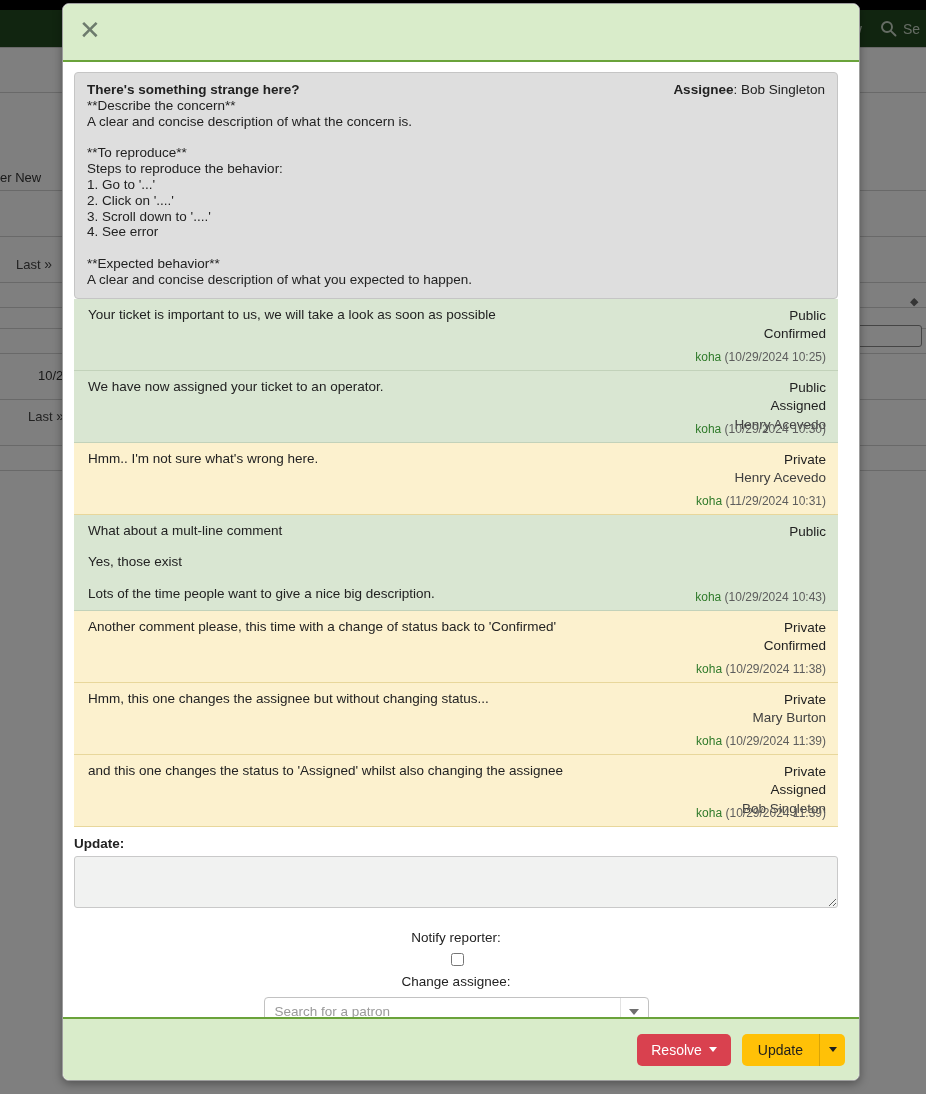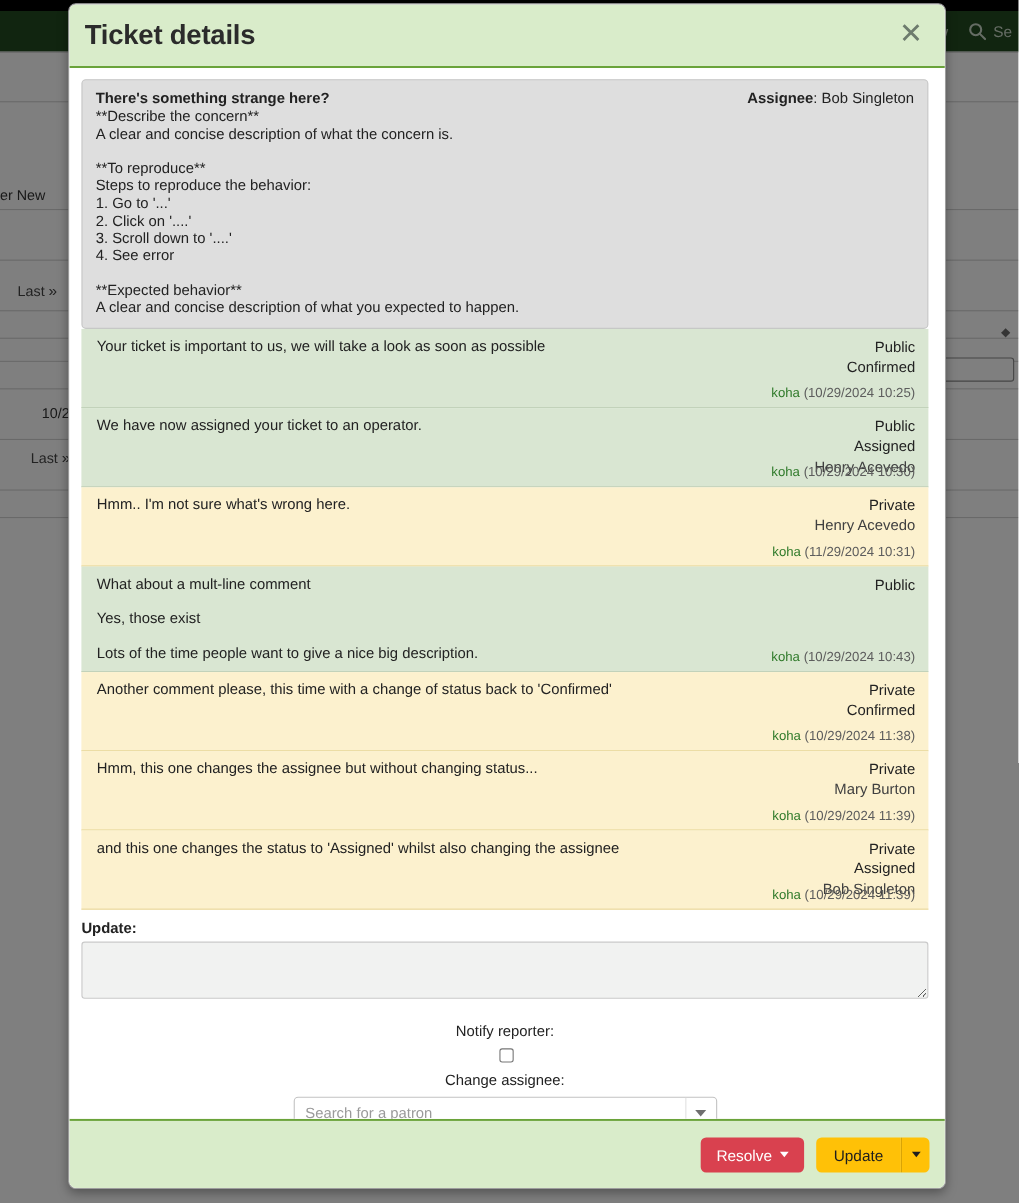--- a/index.html
+++ b/index.html
@@ -97,21 +97,21 @@
     color: #6d7b6d;
     cursor: pointer;
     background: none; border: none;
     padding: 0 2px 4px 2px;
     font-family: "Liberation Sans", sans-serif;
   }
 
   .modal-body {
     flex: 1 1 auto;
     background: #ffffff;
-    padding: 10px 15px 0 11px;
+    padding: 10px 21px 0 11px;
     overflow: hidden;
   }
 
   
   .desc-panel {
     background: #dedede;
     border: 1px solid #c5c5c5;
     border-radius: 4px;
     padding: 9px 12px 10px 12px;
     position: relative;
@@ -310,21 +310,20 @@
     <div class="bg-sortglyph" style="left:910px; top:248px">◆</div>
     <div class="bg-input" style="left:818px; top:278px; width:104px; height:22px;"></div>
   </div>
 </div>
 
 <div id="backdrop"></div>
 
 <div id="modal">
 
   <div class="modal-header">
-    <div class="modal-title">Ticket details</div>
     <button class="modal-close">✕</button>
   </div>
 
   <div class="modal-body">
 
     <div class="desc-panel">
       <div class="desc-title">There's something strange here?</div>
       <div class="desc-body">**Describe the concern**
 A clear and concise description of what the concern is.
 

